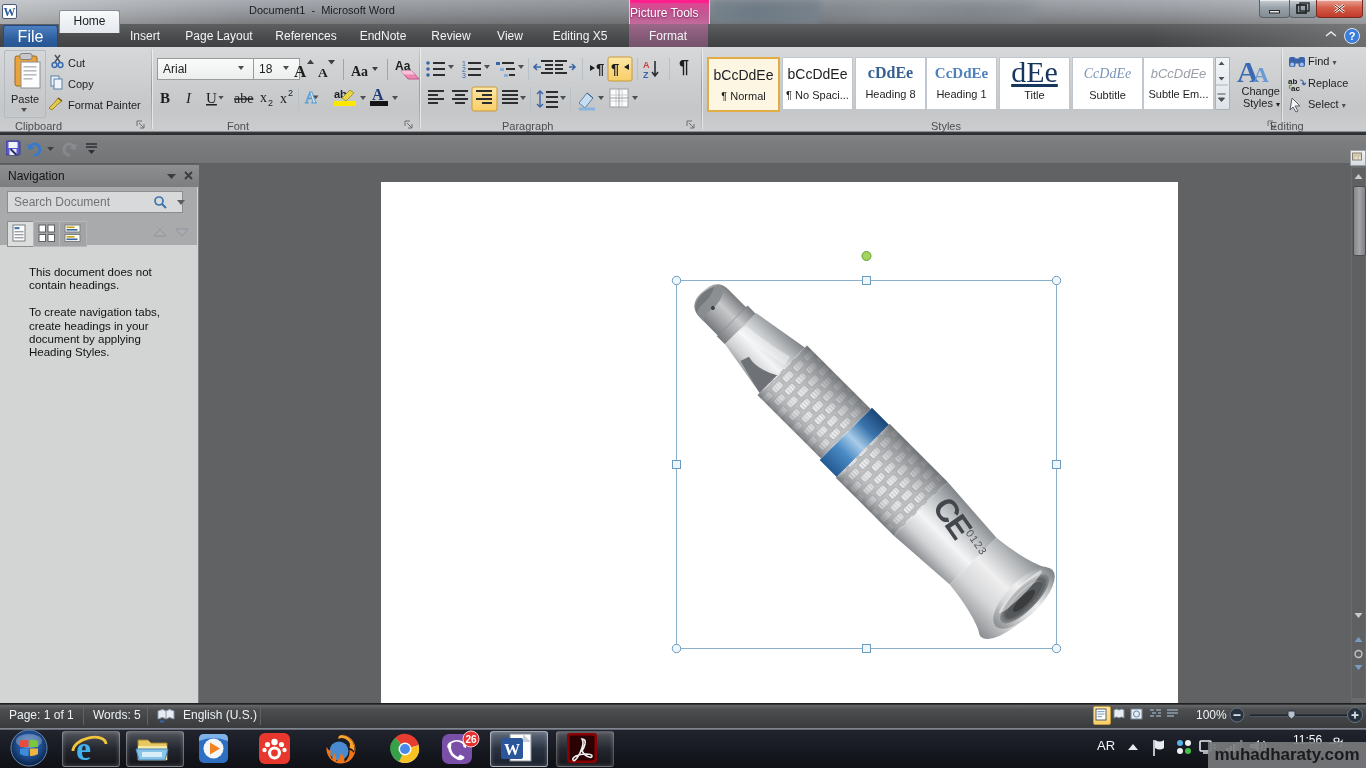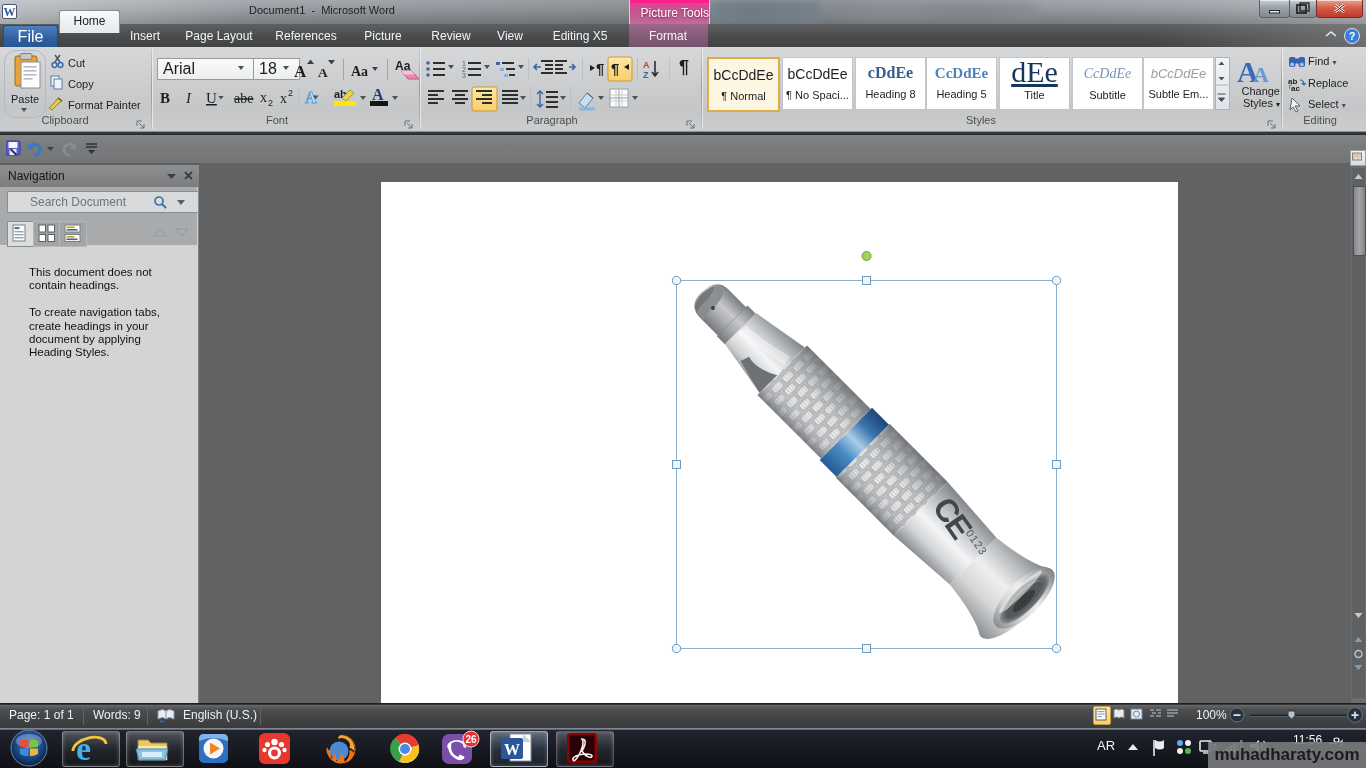--- a/index.html
+++ b/index.html
@@ -5,52 +5,52 @@
 body{width:1366px;height:768px;overflow:hidden;position:relative;font-family:"Liberation Sans",sans-serif;background:#616263;}
 .abs{position:absolute;}
 
 #titlebar{left:0;top:0;width:1366px;height:24px;background:linear-gradient(#a8acb2,#94989d 50%,#808284 90%,#7a7c7d);}
 #titlebar .hgrad{left:0;top:0;width:1366px;height:24px;background:linear-gradient(90deg,rgba(255,255,255,.35),rgba(255,255,255,0) 18%,rgba(0,0,0,.10) 45%,rgba(0,0,0,.10) 62%,rgba(255,255,255,0) 86%,rgba(255,255,255,.2));}
 #title-text{top:4px;left:0;width:644px;text-align:center;font-size:11px;color:#1c1e20;}
 #blur1{left:710px;top:0px;width:112px;height:25px;background:linear-gradient(90deg,#75828c,#6d7a85 40%,#78828c);filter:blur(4px);opacity:.95;}
 #blur2{left:826px;top:3px;width:210px;height:19px;background:linear-gradient(90deg,#7d848c,#888e94 30%,#7a8188 70%,#858b92);filter:blur(6px);opacity:.7;}
 #pictools{left:629px;top:0;width:79px;height:26px;background:linear-gradient(#e73f92,#c05a92 55%,#c46d9e);border-left:1px solid #d8d0d8;border-right:1px solid #d8d0d8;}
 #pictools:before{content:"";position:absolute;left:0;top:0;width:79px;height:3px;background:#ff1e8c;}
-#pictools span{display:block;text-align:right;margin-top:6px;font-size:12px;color:#fff;text-shadow:0 1px 2px rgba(90,0,60,.7);}
+#pictools span{display:block;text-align:left;margin-top:6px;font-size:12px;color:#fff;text-shadow:0 1px 2px rgba(90,0,60,.7);}
 
 .winbtn{top:0;height:17px;border:1px solid #5a6167;border-top:none;border-radius:0 0 4px 4px;background:linear-gradient(#c8cfd5,#9aa2a9 45%,#848c93);box-shadow:inset 0 1px 0 rgba(255,255,255,.6);}
 #btnmin{left:1259px;width:29px;}
 #btnmax{left:1289px;width:26px;}
 #btnclose{left:1316px;width:45px;background:linear-gradient(#e8a598,#d55e4a 45%,#c0392b);border-color:#7a2a20;}
 .winbtn svg{position:absolute;left:0;top:0;}
 
 #tabrow{left:0;top:24px;width:1366px;height:23px;background:linear-gradient(#5e5f61,#484a4b 60%,#404243);}
 #tabrow-pink{left:629px;top:24px;width:79px;height:23px;background:linear-gradient(#a86890,#7c5573);opacity:.85;}
 .tab{top:25px;height:22px;line-height:22px;color:#f2f4f6;font-size:12px;text-align:center;}
 #tab-file{left:3px;top:25px;width:53px;height:22px;background:linear-gradient(#4e80c1,#2e5e9e 60%,#275591);border:1px solid #1f4a85;border-bottom:none;border-radius:3px 3px 0 0;color:#fff;line-height:21px;text-align:center;font-size:16px;}
 #tab-home{left:59px;top:10px;width:59px;height:22px;background:linear-gradient(#f8fafb,#eef1f4 50%,#e4e9ee);border:1px solid #868d94;border-bottom:none;border-radius:2.5px 2.5px 0 0;color:#1c1e20;line-height:21px;text-align:center;font-size:12px;}
 
 #ribbon{left:0;top:47px;width:1366px;height:84px;background:linear-gradient(#d7d8da,#cbcdce 45%,#c4c6c7 75%,#cbcdce);border-bottom:1px solid #8e8f91;}
 #ribbon-darkline{left:0;top:132px;width:1366px;height:3px;background:linear-gradient(#3a3e42,#26292c);}
 .grp-sep{top:49px;width:1px;height:80px;background:linear-gradient(rgba(150,152,154,.25),#999b9d 50%,rgba(150,152,154,.25));box-shadow:1px 0 0 rgba(255,255,255,.55);}
-.grp-label{top:114px;height:12px;font-size:11px;color:#4c4e50;text-align:center;}
+.grp-label{top:120px;height:12px;font-size:11px;color:#4c4e50;text-align:left;}
 .launcher{top:120px;width:10px;height:10px;}
-.combo{background:linear-gradient(#fafbfb,#eceded);border:1px solid #989a9c;font-size:16px;color:#1b1d1f;}
+.combo{background:linear-gradient(#fafbfb,#eceded);border:1px solid #989a9c;font-size:12px;color:#1b1d1f;}
 .ddarrow{width:0;height:0;border-left:3.5px solid transparent;border-right:3.5px solid transparent;border-top:4px solid #4a4f55;}
 
 .stybox{top:57px;width:69px;height:51px;background:#fff;border:1px solid #bfc6cd;}
 .stybox .sample{display:block;text-align:center;margin-top:8px;font-size:14px;color:#1c1e20;white-space:nowrap;overflow:hidden;}
 .stybox .name{display:block;text-align:center;margin-top:7px;font-size:11px;color:#1c1e20;white-space:nowrap;overflow:hidden;}
 
 #qatstrip{left:0;top:135px;width:1366px;height:28px;background:linear-gradient(#838485,#7b7c7d 30%,#747576);border-bottom:1px solid #5a5b5c;}
 
 #navpane{left:0;top:165px;width:198px;height:538px;background:#d3d4d4;border-right:1px solid #7e8081;}
 #nav-title{left:0;top:165px;width:197px;height:22px;background:linear-gradient(#8d8f90,#7b7d7e);font-size:12px;color:#141516;line-height:22px;padding-left:8px;}
 #nav-search-area{left:0;top:187px;width:197px;height:58px;background:#a8aaab;}
-#nav-search{left:7px;top:191px;width:168px;height:20px;background:#d8d9da;border:1px solid #8a8e92;font-size:12px;color:#707477;line-height:20px;padding-left:22px;}
+#nav-search{left:7px;top:191px;width:168px;height:20px;background:#d8d9da;border:1px solid #8a8e92;font-size:12px;color:#707477;line-height:20px;padding-left:6px;}
 .navtab{top:221px;width:26px;height:24px;border:1px solid #b5b7b8;background:#a2a4a5;}
 #navtab1{background:#dcdddd;border-color:#8a8c8d;}
 #nav-body-text{left:29px;top:266px;width:150px;font-size:11.5px;color:#111;line-height:13.4px;}
 
 #docarea{left:199px;top:163px;width:1152px;height:540px;background:#616263;}
 #page{left:381px;top:182px;width:797px;height:521px;background:#fff;}
 #vscroll{left:1351px;top:163px;width:15px;height:540px;background:#6b6c6d;}
 
 #statusbar{left:0;top:703px;width:1366px;height:25px;background:linear-gradient(#1f2022 0,#1f2022 4%,#636567 10%,#4c4e4f 26%,#414344 65%,#393b3c);color:#e9edf1;font-size:12px;}
 
@@ -97,36 +97,36 @@
   </div>
 
 <div class="abs" id="tabrow"></div>
 <div class="abs" style="left:1150px;top:24px;width:216px;height:23px;background:linear-gradient(90deg,rgba(130,132,134,0),rgba(130,132,134,.45) 70%,rgba(140,142,144,.55));"></div>
 <div class="abs" id="tabrow-pink"></div>
 <div class="abs" id="tab-file">File</div>
 <div class="abs" id="tab-home">Home</div>
 <div class="abs tab" style="left:122px;width:46px;">Insert</div>
 <div class="abs tab" style="left:172px;width:94px;">Page Layout</div>
 <div class="abs tab" style="left:270px;width:72px;">References</div>
-<div class="abs tab" style="left:346px;width:74px;">Picture</div>
+<div class="abs tab" style="left:346px;width:74px;">EndNote</div>
 <div class="abs tab" style="left:424px;width:54px;">Review</div>
 <div class="abs tab" style="left:482px;width:56px;">View</div>
 <div class="abs tab" style="left:542px;width:76px;">Editing X5</div>
 <div class="abs tab" style="left:636px;width:64px;">Format</div>
 
 <svg class="abs" style="left:1322px;top:28px" width="40" height="16">
     <path d="M4 8 l5 -4 l5 4" fill="none" stroke="#e8ecf0" stroke-width="1.6"></path>
     <circle cx="30" cy="8" r="7.5" fill="#3a7edc" stroke="#dce4ec" stroke-width="1"></circle>
     <text x="30" y="12" font-size="11" font-weight="bold" fill="#fff" text-anchor="middle">?</text>
   </svg>
 
 <div class="abs" id="ribbon"></div>
 <div class="abs" id="ribbon-darkline"></div>
 
-<div class="abs" style="left:4px;top:50px;width:40px;height:66px;border:1px solid #b2bac2;border-radius:12px;">
+<div class="abs" style="left:4px;top:50px;width:40px;height:66px;border:1px solid #b2bac2;border-radius:2px;">
  <svg width="38" height="40" style="position:absolute;left:4px;top:2px">
   <rect x="6" y="3" width="22" height="30" rx="2" fill="#e8a33d" stroke="#9a6a1e"></rect>
   <rect x="11" y="0.5" width="12" height="6" rx="2" fill="#c8c8c8" stroke="#808080"></rect>
   <rect x="12" y="9" width="19" height="26" fill="#fdfdfd" stroke="#8a9098"></rect>
   <rect x="14.5" y="13" width="13" height="1.6" fill="#b8bcc0"></rect>
       <rect x="14.5" y="17" width="13" height="1.6" fill="#b8bcc0"></rect>
       <rect x="14.5" y="21" width="13" height="1.6" fill="#b8bcc0"></rect>
       <rect x="14.5" y="25" width="9" height="1.6" fill="#b8bcc0"></rect>
  </svg>
  <div style="position:absolute;left:0;top:42px;width:100%;text-align:center;font-size:11px;color:#1c1e20;">Paste</div>
@@ -322,21 +322,21 @@
 <div class="abs stybox" style="left:782px;">
     <span class="sample">bCcDdEe</span>
     <span class="name">¶ No Spaci...</span>
   </div>
 <div class="abs stybox" style="left:855px;">
     <span class="sample" style="font-weight:bold;color:#365f91;font-size:16px;margin-top:6px;font-family:'Liberation Serif',serif;">cDdEe</span>
     <span class="name" style="margin-top:6px;">Heading 8</span>
   </div>
 <div class="abs stybox" style="left:926px;">
     <span class="sample" style="font-weight:bold;color:#4f81bd;font-size:15px;margin-top:7px;font-family:'Liberation Serif',serif;">CcDdEe</span>
-    <span class="name" style="margin-top:6px;">Heading 5</span>
+    <span class="name" style="margin-top:6px;">Heading 1</span>
   </div>
 <div class="abs stybox" style="left:999px;">
     <span class="sample" style="font-size:30px;margin-top:-3px;color:#17365d;font-family:'Liberation Serif',serif;text-decoration:underline;">dEe</span>
     <span class="name" style="margin-top:0px;">Title</span>
   </div>
 <div class="abs stybox" style="left:1072px;">
     <span class="sample" style="font-style:italic;color:#7a93b8;font-size:14px;font-family:'Liberation Serif',serif;">CcDdEe</span>
     <span class="name">Subtitle</span>
   </div>
 <div class="abs stybox" style="left:1143px;">
@@ -572,21 +572,21 @@
 <svg class="abs" style="left:1352px;top:610px" width="13" height="92">
  <path d="M2.5 3 l4 5 l4 -5 z" fill="#c8cbce"></path>
  <path d="M2.5 32 l4 -5 l4 5 z" fill="#7a9cc0"></path>
  <circle cx="6.5" cy="44" r="3.5" fill="none" stroke="#c0c3c6" stroke-width="1.4"></circle>
  <path d="M2.5 55 l4 5 l4 -5 z" fill="#7a9cc0"></path>
 </svg>
 
 <div class="abs" id="statusbar"></div>
 <div class="abs" style="left:9px;top:708px;font-size:12px;color:#eef2f6;">Page: 1 of 1</div>
 <div class="abs" style="left:83px;top:706px;width:1px;height:19px;background:#606264;"></div>
-<div class="abs" style="left:93px;top:708px;font-size:12px;color:#eef2f6;">Words: 9</div>
+<div class="abs" style="left:93px;top:708px;font-size:12px;color:#eef2f6;">Words: 5</div>
 <div class="abs" style="left:147px;top:706px;width:1px;height:19px;background:#606264;"></div>
 <svg class="abs" style="left:155px;top:707px" width="22" height="16">
     <path d="M3 4 Q8 1 11 4 Q14 1 19 4 L19 12 Q14 9 11 12 Q8 9 3 12 Z" fill="#e8ecf2" stroke="#8898a8"></path>
     <path d="M11 4 V12" stroke="#8898a8"></path>
     <path d="M5 13.5 h5 l-1.5 2 h-4 z" fill="#3a66a8"></path>
   </svg>
 <div class="abs" style="left:183px;top:708px;font-size:12px;color:#eef2f6;">English (U.S.)</div>
 <div class="abs" style="left:260px;top:706px;width:1px;height:19px;background:#606264;"></div>
 <div class="abs" style="left:1093px;top:706px;width:16px;height:17px;background:linear-gradient(#fde8a7,#f8cf6a);border:1px solid #c79a3f;border-radius:2px;"></div>
 <svg class="abs" style="left:1093px;top:706px" width="100" height="18">

